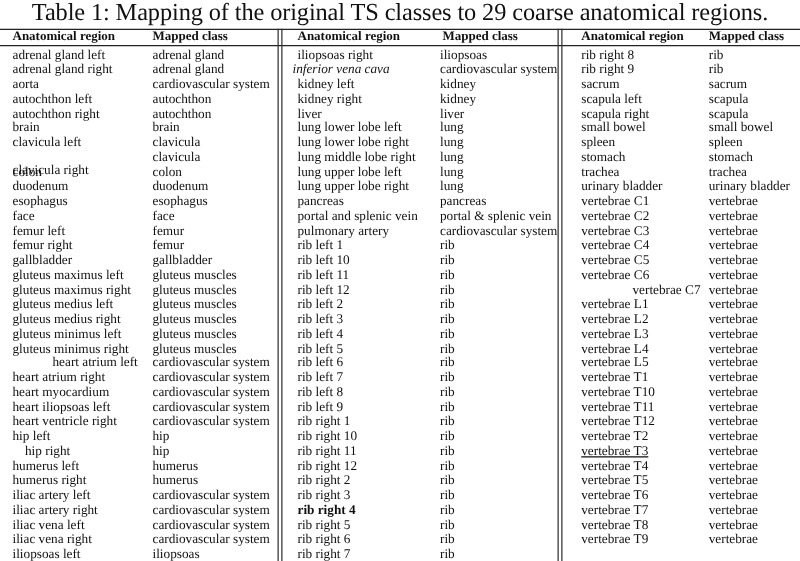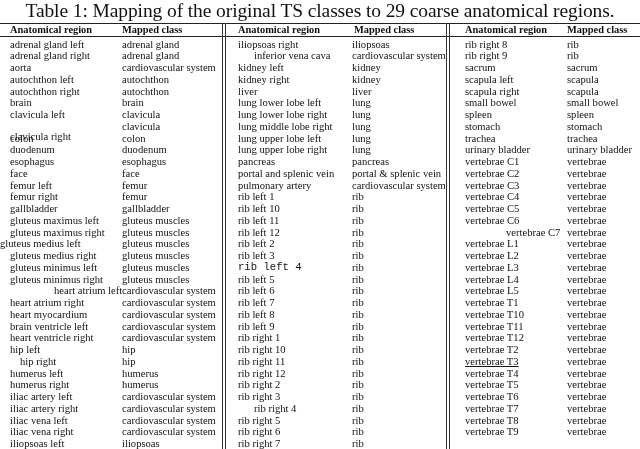--- a/index.html
+++ b/index.html
@@ -158,49 +158,49 @@
       </div>
       <div class="row" style="top: 190.75px;">
         <span class="cell" style="left: 10px;">gluteus maximus left</span>
         <span class="cell" style="left: 122px;">gluteus muscles</span>
       </div>
       <div class="row" style="top: 202.5px;">
         <span class="cell" style="left: 10px;">gluteus maximus right</span>
         <span class="cell" style="left: 122px;">gluteus muscles</span>
       </div>
       <div class="row" style="top: 214.25px;">
-        <span class="cell" style="left: 0;">gluteus medius left</span>
+        <span class="cell" style="left: 10px;">gluteus medius left</span>
         <span class="cell" style="left: 122px;">gluteus muscles</span>
       </div>
       <div class="row" style="top: 226px;">
         <span class="cell" style="left: 10px;">gluteus medius right</span>
         <span class="cell" style="left: 122px;">gluteus muscles</span>
       </div>
       <div class="row" style="top: 237.75px;">
         <span class="cell" style="left: 10px;">gluteus minimus left</span>
         <span class="cell" style="left: 122px;">gluteus muscles</span>
       </div>
       <div class="row" style="top: 249.5px;">
         <span class="cell" style="left: 10px;">gluteus minimus right</span>
         <span class="cell" style="left: 122px;">gluteus muscles</span>
       </div>
       <div class="row" style="top: 261.25px;">
-        <span class="cell" style="left: 22px; padding-left: 32px;">heart atrium left</span>
+        <span class="cell" style="left: 10px; padding-left: 32px;">heart atrium left</span>
         <span class="cell" style="left: 122px;">cardiovascular system</span>
       </div>
       <div class="row" style="top: 273px;">
         <span class="cell" style="left: 10px;">heart atrium right</span>
         <span class="cell" style="left: 122px;">cardiovascular system</span>
       </div>
       <div class="row" style="top: 284.75px;">
         <span class="cell" style="left: 10px;">heart myocardium</span>
         <span class="cell" style="left: 122px;">cardiovascular system</span>
       </div>
       <div class="row" style="top: 296.5px;">
-        <span class="cell" style="left: 10px;">brain ventricle left</span>
+        <span class="cell" style="left: 10px;">heart iliopsoas left</span>
         <span class="cell" style="left: 122px;">cardiovascular system</span>
       </div>
       <div class="row" style="top: 308.25px;">
         <span class="cell" style="left: 10px;">heart ventricle right</span>
         <span class="cell" style="left: 122px;">cardiovascular system</span>
       </div>
       <div class="row" style="top: 320px;">
         <span class="cell" style="left: 10px;">hip left</span>
         <span class="cell" style="left: 122px;">hip</span>
       </div>
@@ -241,21 +241,21 @@
   <div class="group" id="g1" style="left:226px;">
     <div class="row head" style="top:0;">
       <span class="cell" style="left:12px;">Anatomical region</span>
       <span class="cell" style="left:128px;">Mapped class</span>
     </div>
   <div class="row" style="top: 14.5px;">
         <span class="cell" style="left: 12px;">iliopsoas right</span>
         <span class="cell" style="left: 126px;">iliopsoas</span>
       </div>
       <div class="row" style="top: 26.25px;">
-        <span class="cell" style="left: 28px;">inferior vena cava</span>
+        <span class="cell" style="left: 8px; font-style: italic;">inferior vena cava</span>
         <span class="cell" style="left: 126px;">cardiovascular system</span>
       </div>
       <div class="row" style="top: 38px;">
         <span class="cell" style="left: 12px;">kidney left</span>
         <span class="cell" style="left: 126px;">kidney</span>
       </div>
       <div class="row" style="top: 49.75px;">
         <span class="cell" style="left: 12px;">kidney right</span>
         <span class="cell" style="left: 126px;">kidney</span>
       </div>
@@ -313,21 +313,21 @@
       </div>
       <div class="row" style="top: 214.25px;">
         <span class="cell" style="left: 12px;">rib left 2</span>
         <span class="cell" style="left: 126px;">rib</span>
       </div>
       <div class="row" style="top: 226px;">
         <span class="cell" style="left: 12px;">rib left 3</span>
         <span class="cell" style="left: 126px;">rib</span>
       </div>
       <div class="row" style="top: 237.75px;">
-        <span class="cell" style="left: 12px; font-family: Liberation Mono, monospace;">rib left 4</span>
+        <span class="cell" style="left: 12px;">rib left 4</span>
         <span class="cell" style="left: 126px;">rib</span>
       </div>
       <div class="row" style="top: 249.5px;">
         <span class="cell" style="left: 12px;">rib left 5</span>
         <span class="cell" style="left: 126px;">rib</span>
       </div>
       <div class="row" style="top: 261.25px;">
         <span class="cell" style="left: 12px;">rib left 6</span>
         <span class="cell" style="left: 126px;">rib</span>
       </div>
@@ -361,21 +361,21 @@
       </div>
       <div class="row" style="top: 355.25px;">
         <span class="cell" style="left: 12px;">rib right 2</span>
         <span class="cell" style="left: 126px;">rib</span>
       </div>
       <div class="row" style="top: 367px;">
         <span class="cell" style="left: 12px;">rib right 3</span>
         <span class="cell" style="left: 126px;">rib</span>
       </div>
       <div class="row" style="top: 378.75px;">
-        <span class="cell" style="left: 28px;">rib right 4</span>
+        <span class="cell" style="left: 12px; font-weight: bold;">rib right 4</span>
         <span class="cell" style="left: 126px;">rib</span>
       </div>
       <div class="row" style="top: 390.5px;">
         <span class="cell" style="left: 12px;">rib right 5</span>
         <span class="cell" style="left: 126px;">rib</span>
       </div>
       <div class="row" style="top: 402.25px;">
         <span class="cell" style="left: 12px;">rib right 6</span>
         <span class="cell" style="left: 126px;">rib</span>
       </div>

